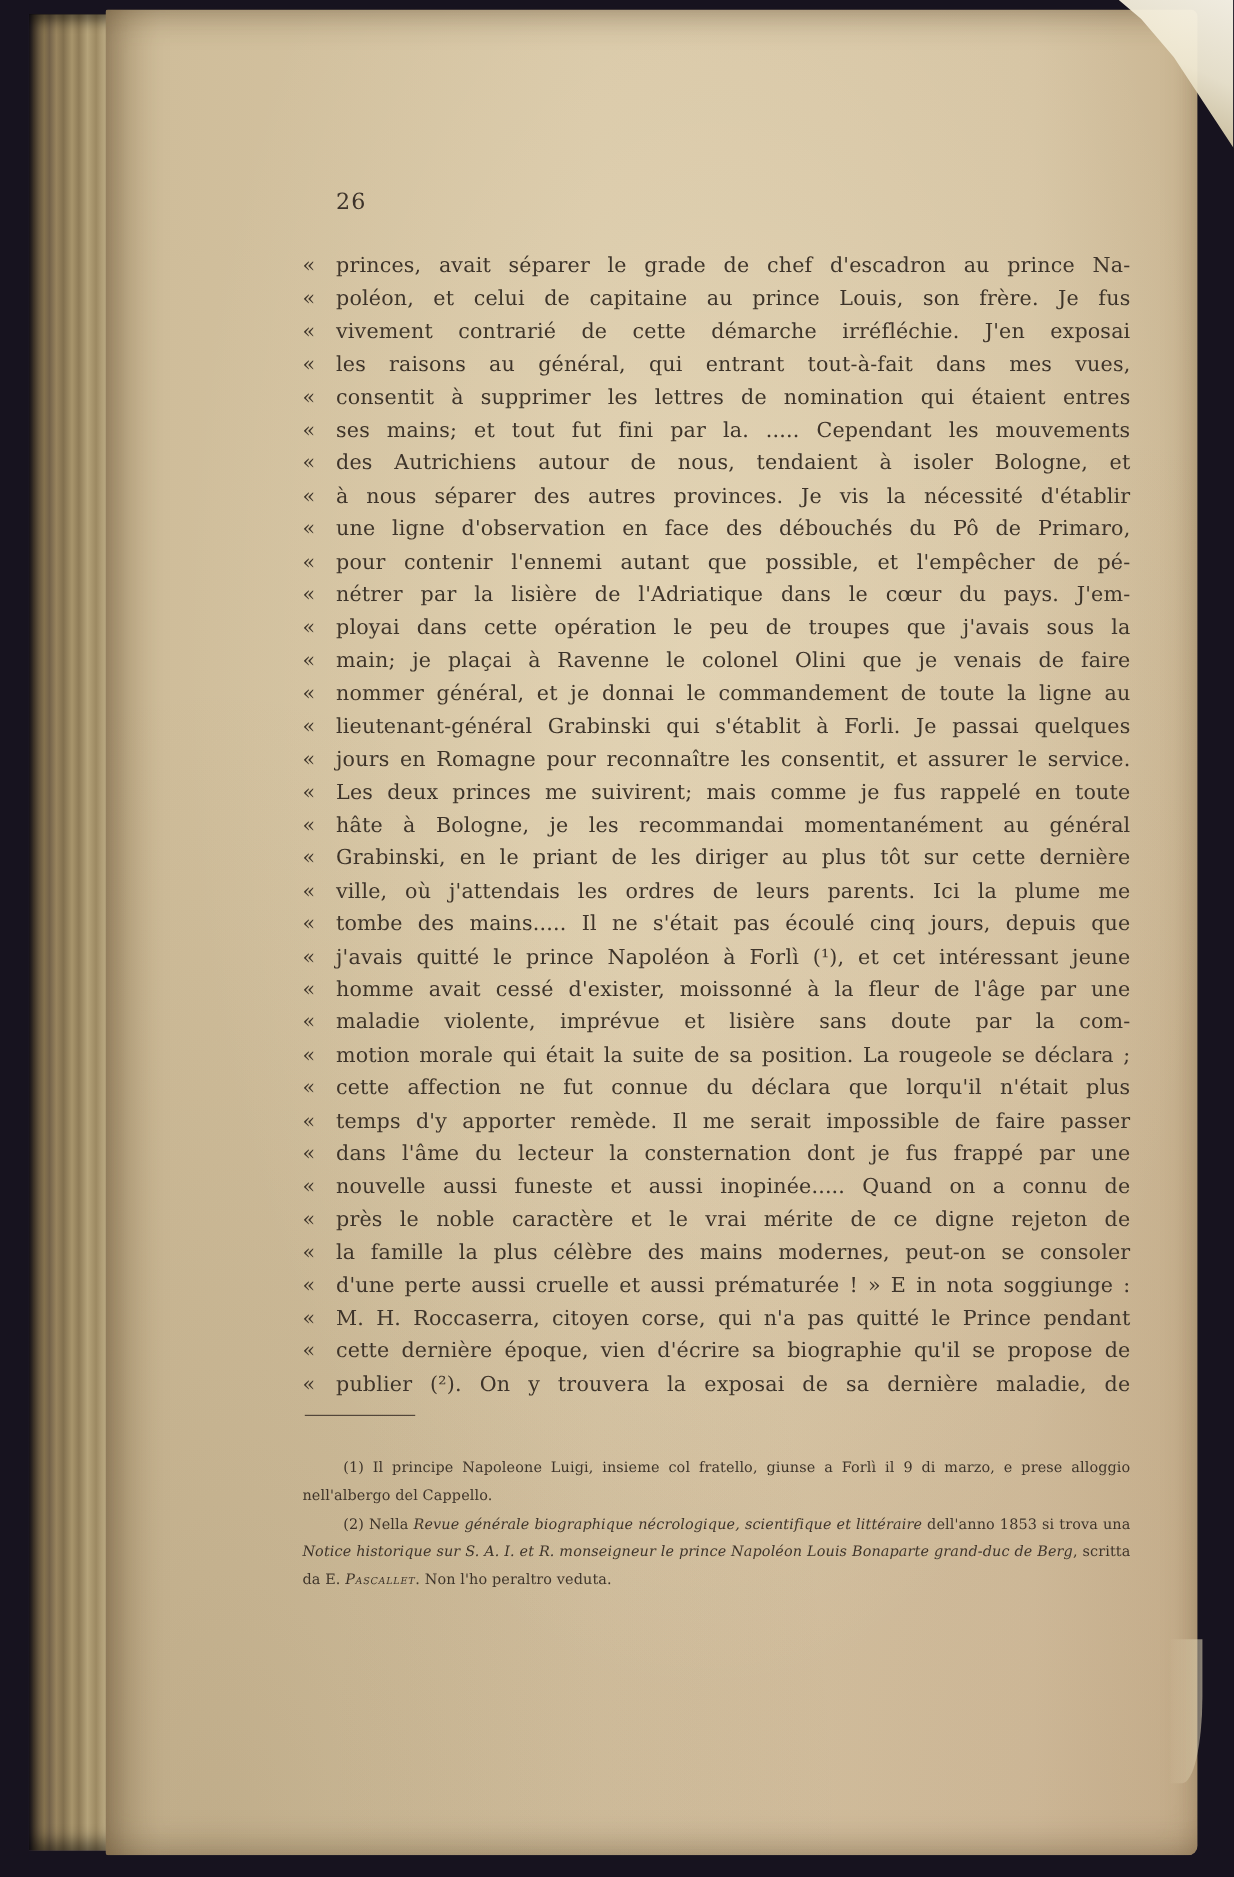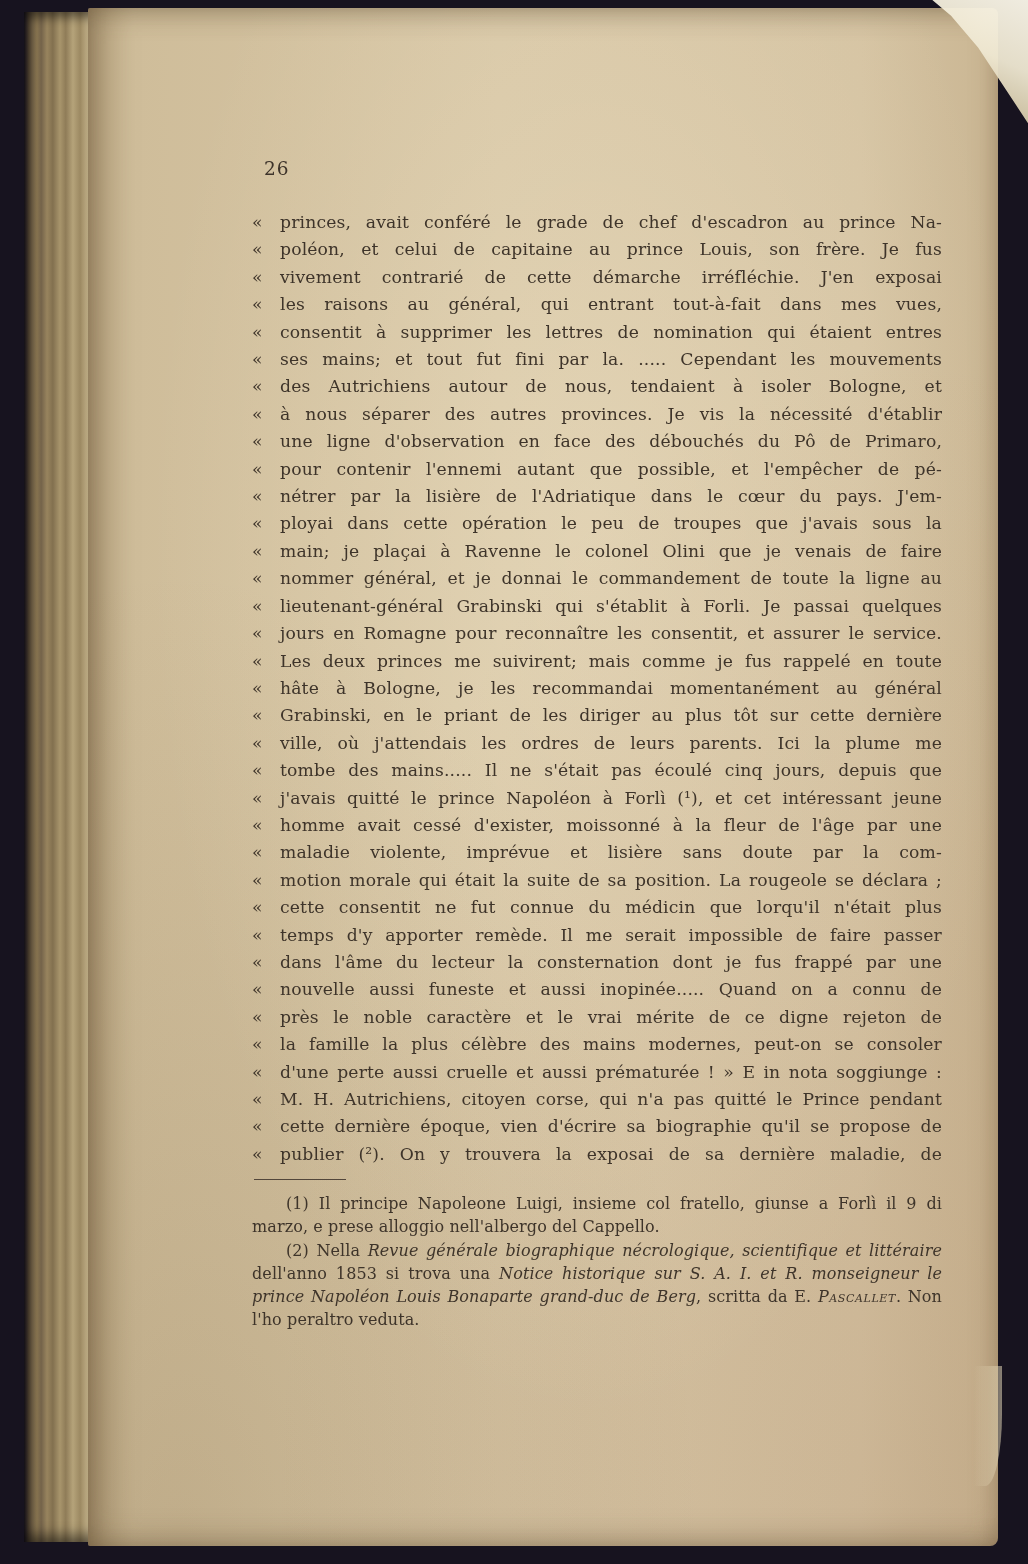--- a/index.html
+++ b/index.html
@@ -41,40 +41,40 @@
     clip-path:polygon(8% 0, 100% 0, 100% 78%, 52% 30%, 26% 10%);
     opacity:.95;
   }
   .curl-bottom{
     position:absolute;right:26px;bottom:78px;width:28px;height:120px;z-index:3;
     background:linear-gradient(270deg,#e8dcbc, rgba(232,220,188,0));
     border-radius:0 0 60% 0;
     opacity:.55;
   }
   .pagenum{
-    position:absolute;left:176px;top:150px;
+    position:absolute;left:192px;top:150px;
     font-size:18.5px;color:#3d332a;letter-spacing:1px;
   }
   .content{
     position:absolute;left:164px;right:56px;top:201px;
     color:#3e342a;
   }
   .line{
     display:flex;
     font-size:17.2px;line-height:27.4px;letter-spacing:.15px;
   }
   .g{flex:0 0 28px;}
   .t{flex:1;text-align:justify;text-align-last:justify;}
   .fnrule{
     width:92px;margin:11px 0 0 2px;
     border-top:1.5px solid #52463a;
   }
   .fn{
-    margin-top:12px;
-    font-size:16px;line-height:23.2px;letter-spacing:.1px;
+    margin-top:32px;
+    font-size:12px;line-height:23.2px;letter-spacing:.1px;
     text-align:justify;
   }
   .fn p{margin:0;text-indent:34px;}
   .italic{font-style:italic;}
   .smallcaps{font-variant:small-caps;letter-spacing:.6px;font-style:italic;}
 </style>
 </head>
 <body>
 
 <div class="scan">
@@ -82,21 +82,21 @@
   <div class="curl"></div>
   <div class="curl-bottom"></div>
 
   <div class="page">
     <div class="pagenum">26</div>
 
     <div class="content">
       <div class="lines">
           <div class="line">
           <span class="g">«</span>
-          <span class="t">princes, avait conféré le grade de chef d'escadron au prince Na-</span>
+          <span class="t">princes, avait séparer le grade de chef d'escadron au prince Na-</span>
         </div>
           <div class="line">
           <span class="g">«</span>
           <span class="t">poléon, et celui de capitaine au prince Louis, son frère. Je fus</span>
         </div>
           <div class="line">
           <span class="g">«</span>
           <span class="t">vivement contrarié de cette démarche irréfléchie. J'en exposai</span>
         </div>
           <div class="line">
@@ -182,21 +182,21 @@
           <div class="line">
           <span class="g">«</span>
           <span class="t">maladie violente, imprévue et lisière sans doute par la com-</span>
         </div>
           <div class="line">
           <span class="g">«</span>
           <span class="t">motion morale qui était la suite de sa position. La rougeole se déclara ;</span>
         </div>
           <div class="line">
           <span class="g">«</span>
-          <span class="t">cette consentit ne fut connue du médicin que lorqu'il n'était plus</span>
+          <span class="t">cette affection ne fut connue du déclara que lorqu'il n'était plus</span>
         </div>
           <div class="line">
           <span class="g">«</span>
           <span class="t">temps d'y apporter remède. Il me serait impossible de faire passer</span>
         </div>
           <div class="line">
           <span class="g">«</span>
           <span class="t">dans l'âme du lecteur la consternation dont je fus frappé par une</span>
         </div>
           <div class="line">
@@ -210,21 +210,21 @@
           <div class="line">
           <span class="g">«</span>
           <span class="t">la famille la plus célèbre des mains modernes, peut-on se consoler</span>
         </div>
           <div class="line">
           <span class="g">«</span>
           <span class="t">d'une perte aussi cruelle et aussi prématurée ! » E in nota soggiunge :</span>
         </div>
           <div class="line">
           <span class="g">«</span>
-          <span class="t">M. H. Autrichiens, citoyen corse, qui n'a pas quitté le Prince pendant</span>
+          <span class="t">M. H. Roccaserra, citoyen corse, qui n'a pas quitté le Prince pendant</span>
         </div>
           <div class="line">
           <span class="g">«</span>
           <span class="t">cette dernière époque, vien d'écrire sa biographie qu'il se propose de</span>
         </div>
           <div class="line">
           <span class="g">«</span>
           <span class="t">publier (²). On y trouvera la exposai de sa dernière maladie, de</span>
         </div>
         </div>

